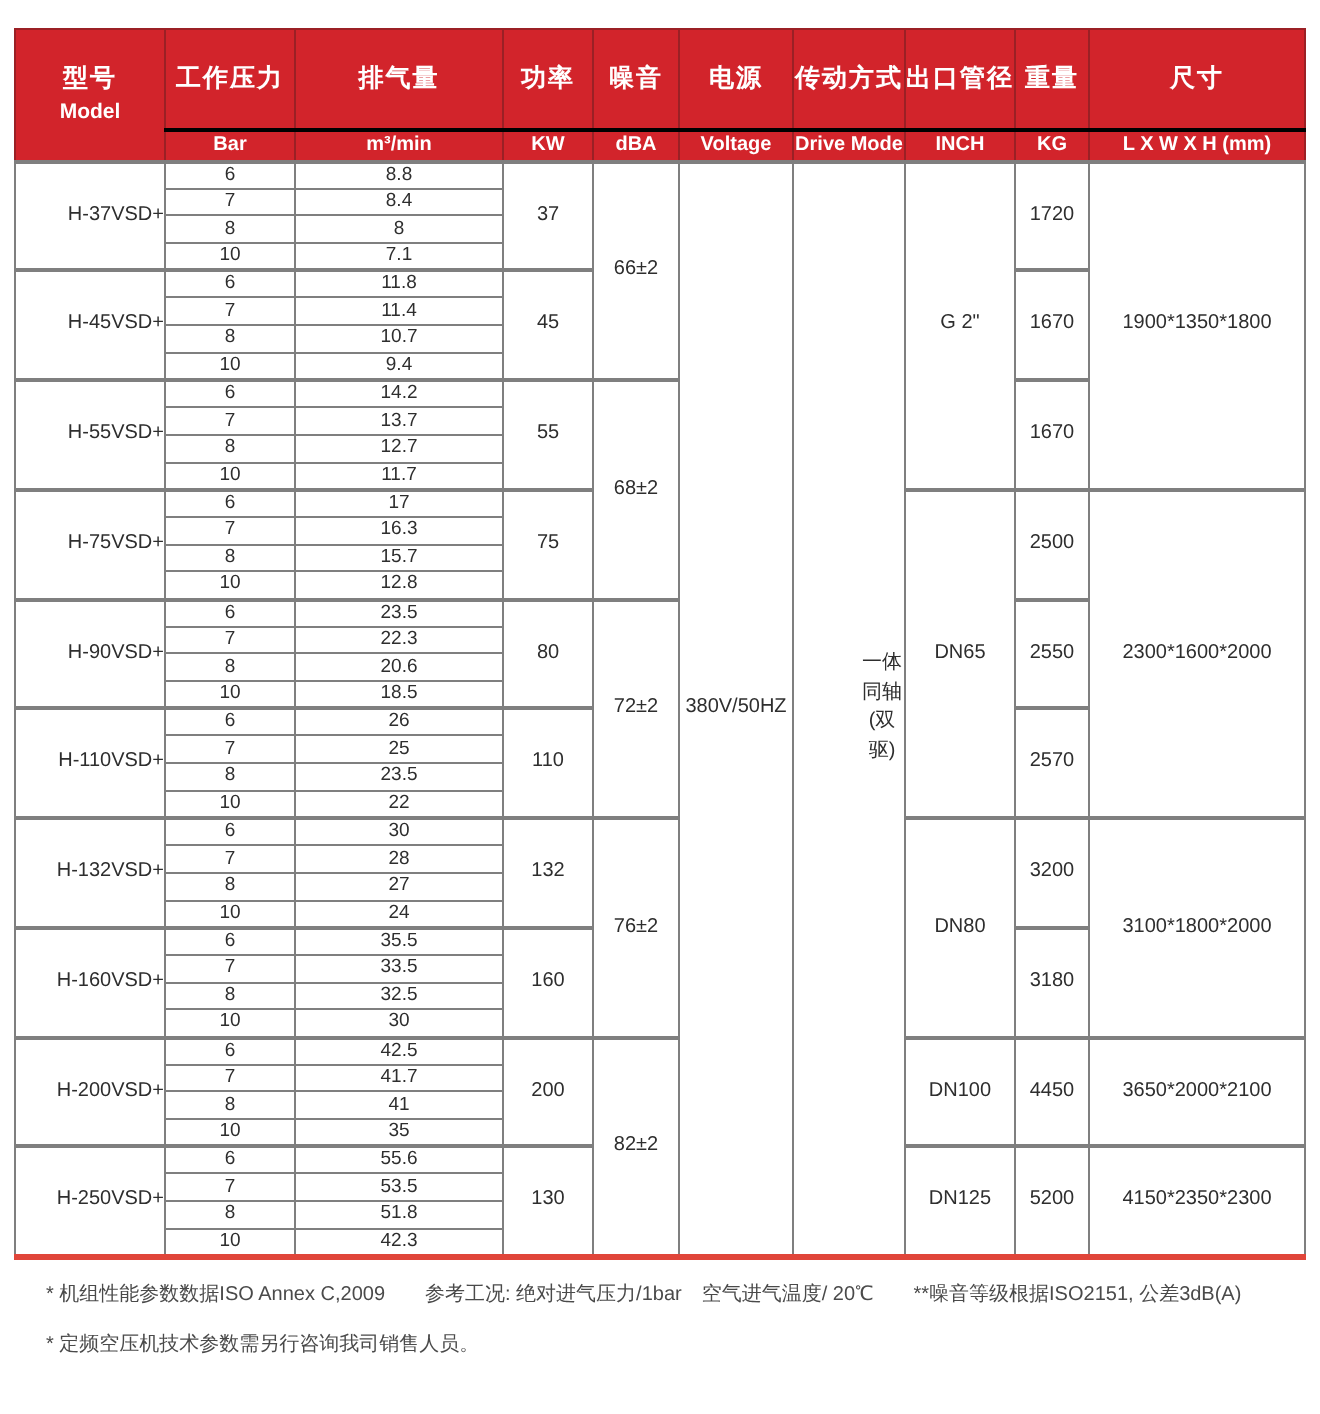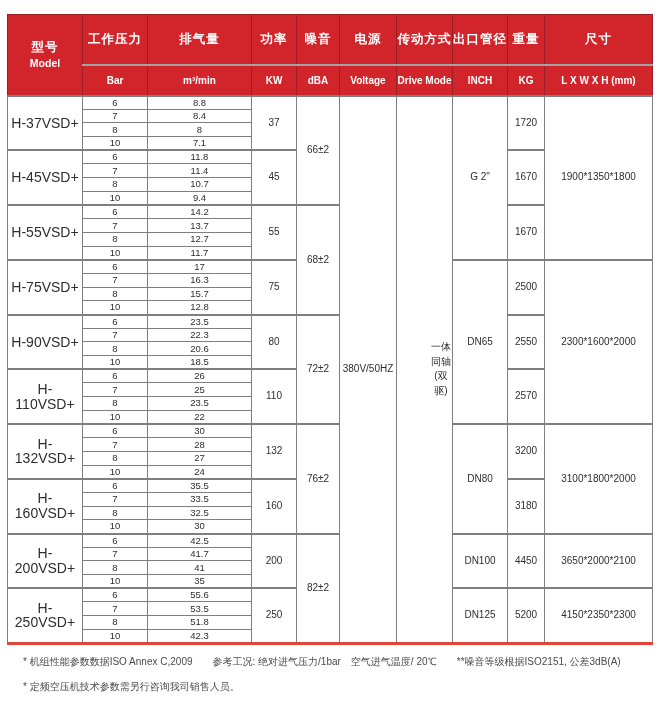--- a/index.html
+++ b/index.html
@@ -27,30 +27,30 @@
 
   
   .spec thead th {
     background: #d2242b;
     color: #ffffff;
     font-weight: bold;
     border-color: #9b2025;
   }
   .spec tr.hdr-zh th { font-size: 12.5px; height: 50px; letter-spacing: 1px; }
   .spec tr.hdr-unit th {
-    font-size: 10px; height: 31px; letter-spacing: 0;
-    border-top: 2px solid #a3a3a3;
+    font-size: 10px; height: 16px; letter-spacing: 0;
+    border-top: 2px solid #000000;
   }
   .spec th.model-head { font-size: 12.5px; line-height: 1.5; }
   .spec th.model-head .en { display: block; font-size: 10.5px; letter-spacing: 0; }
 
   
   .spec tbody td { font-size: 9.5px; height: 13.7px; line-height: 1.05; background: #ffffff; }
   .spec tbody tr.model-start td { border-top: 2px solid #7f7f7f; }
-  .spec tbody td.model { font-size: 14px; }
+  .spec tbody td.model { font-size: 10px; text-align: right; }
   .spec tbody td.big { font-size: 10px; margin-top: 28px; }
   .spec tbody td.prewrap { white-space: pre-line; font-size: 10px; line-height: 1.45; padding-left: 33px; }
 
   
   .notes { padding: 10px 0 0 2px; }
   .notes p {
     margin: 0 0 11px 14px;
     font-size: 10px;
     color: #4a4a4a;
     white-space: pre-wrap;
@@ -287,21 +287,21 @@
           <td>41</td>
         </tr>
         <tr>
           <td>10</td>
           <td>35</td>
         </tr>
         <tr class="model-start">
           <td rowspan="4" class="model">H-250VSD+</td>
           <td>6</td>
           <td>55.6</td>
-          <td rowspan="4" class="big">250</td>
+          <td rowspan="4" class="big">130</td>
           <td rowspan="4" class="big">DN125</td>
           <td rowspan="4" class="big">5200</td>
           <td rowspan="4" class="big">4150*2350*2300</td>
         </tr>
         <tr>
           <td>7</td>
           <td>53.5</td>
         </tr>
         <tr>
           <td>8</td>

